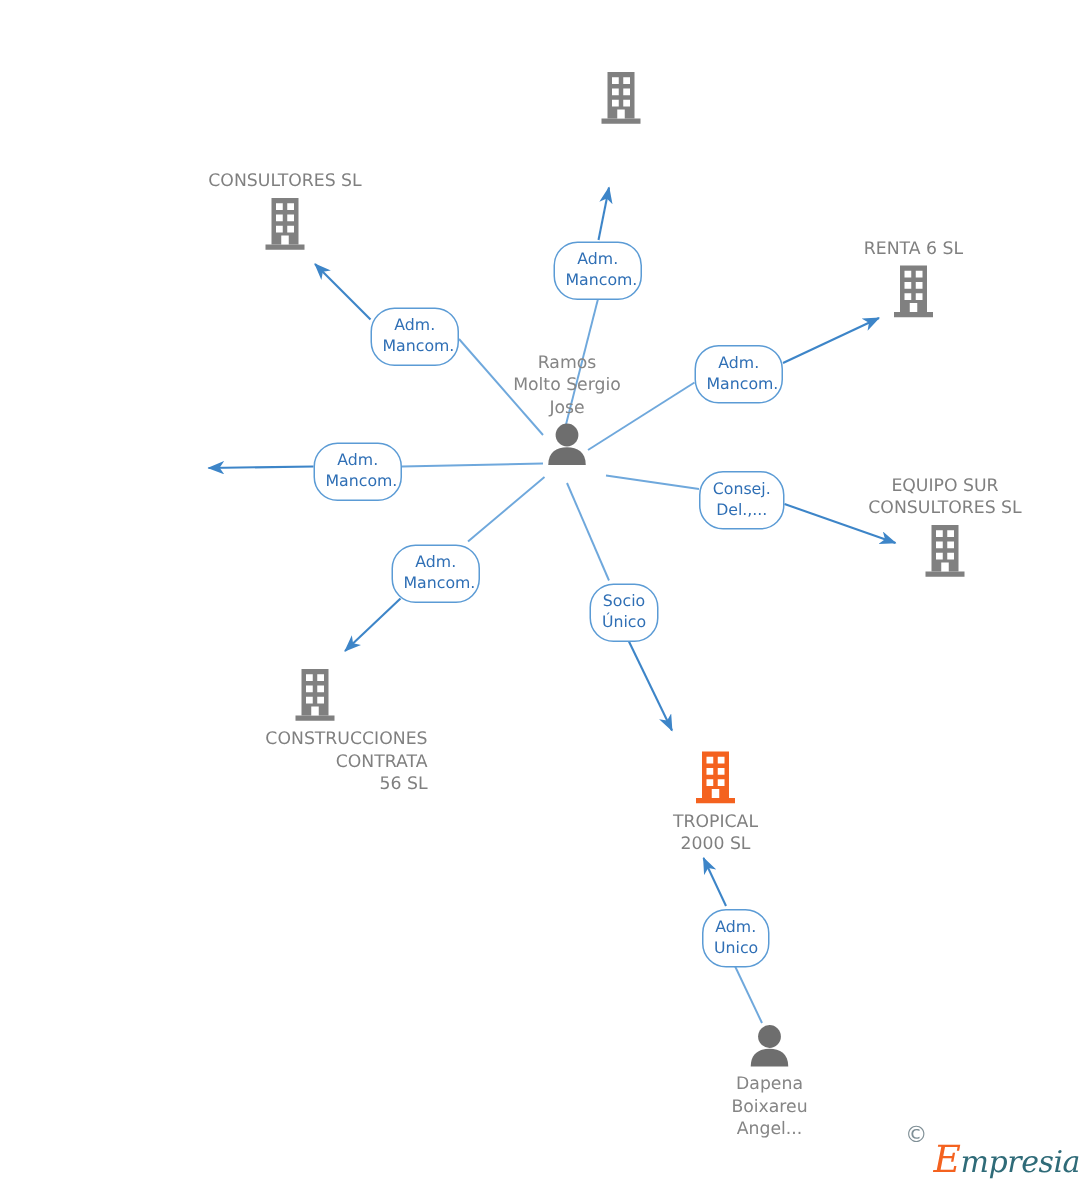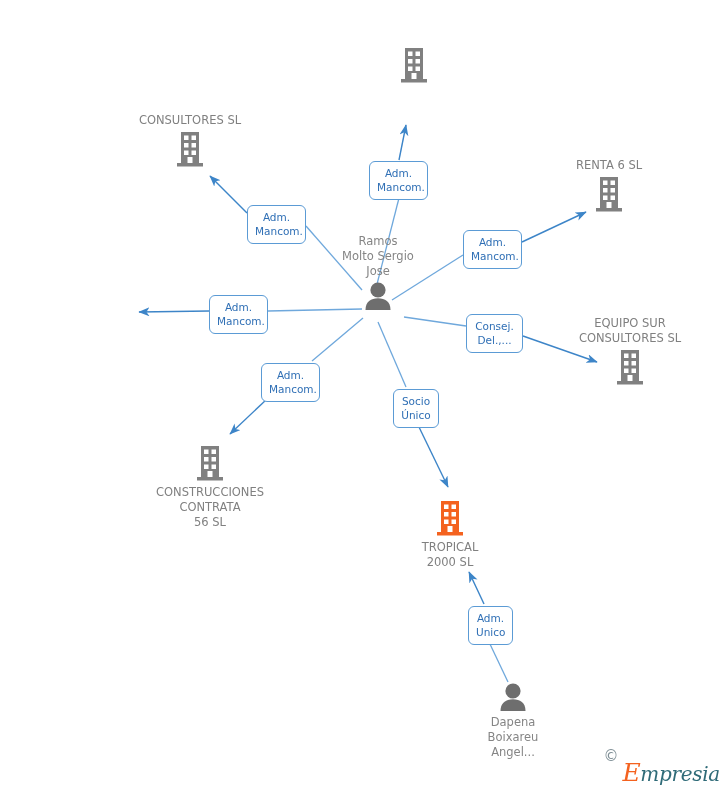--- a/index.html
+++ b/index.html
@@ -45,21 +45,21 @@
     display: block;
     margin: 0 auto;
   }
 
   .node.above .label { margin-bottom: 2px; }
   .node.below .label { margin-top: 3px; }
 
   .edge-label {
     position: absolute;
     border: 1.4px solid #5b9bd5;
-    border-radius: 6px;
+    border-radius: 16px;
     background: #ffffff;
     color: #2f6fb5;
     font-size: 10.5px;
     line-height: 14px;
     text-align: center;
     padding: 4px 7px 5px 7px;
     white-space: pre-line;
     box-sizing: border-box;
   }
   #watermark {
@@ -179,38 +179,38 @@
       <rect x="9" y="5.5" width="4.5" height="4.5" fill="#fff"></rect>
       <rect x="16.5" y="5.5" width="4.5" height="4.5" fill="#fff"></rect>
       <rect x="9" y="13" width="4.5" height="4.5" fill="#fff"></rect>
       <rect x="16.5" y="13" width="4.5" height="4.5" fill="#fff"></rect>
       <rect x="9" y="20.5" width="4.5" height="4.5" fill="#fff"></rect>
       <rect x="16.5" y="20.5" width="4.5" height="4.5" fill="#fff"></rect>
       <rect x="12.5" y="27" width="5" height="6" fill="#fff"></rect>
     </svg>
   </div>
 
-  <div class="node below" style="left:210px; top:444px;">
+  <div class="node below" style="left:210px; top:444px;text-align:right;">
     <svg class="glyph" width="30" height="38" viewBox="0 0 30 38">
       <rect x="6" y="2" width="18" height="31" fill="#808080"></rect>
       <rect x="2" y="33" width="26" height="3.5" fill="#808080"></rect>
       <rect x="9" y="5.5" width="4.5" height="4.5" fill="#fff"></rect>
       <rect x="16.5" y="5.5" width="4.5" height="4.5" fill="#fff"></rect>
       <rect x="9" y="13" width="4.5" height="4.5" fill="#fff"></rect>
       <rect x="16.5" y="13" width="4.5" height="4.5" fill="#fff"></rect>
       <rect x="9" y="20.5" width="4.5" height="4.5" fill="#fff"></rect>
       <rect x="16.5" y="20.5" width="4.5" height="4.5" fill="#fff"></rect>
       <rect x="12.5" y="27" width="5" height="6" fill="#fff"></rect>
     </svg>
     <div class="label">CONSTRUCCIONES
 CONTRATA
 56 SL</div>
   </div>
 
-  <div class="node below focus" style="left:450px; top:499px;">
+  <div class="node below focus" style="left:477px; top:499px;">
     <svg class="glyph" width="30" height="38" viewBox="0 0 30 38">
       <rect x="6" y="2" width="18" height="31" fill="#f4621f"></rect>
       <rect x="2" y="33" width="26" height="3.5" fill="#f4621f"></rect>
       <rect x="9" y="5.5" width="4.5" height="4.5" fill="#fff"></rect>
       <rect x="16.5" y="5.5" width="4.5" height="4.5" fill="#fff"></rect>
       <rect x="9" y="13" width="4.5" height="4.5" fill="#fff"></rect>
       <rect x="16.5" y="13" width="4.5" height="4.5" fill="#fff"></rect>
       <rect x="9" y="20.5" width="4.5" height="4.5" fill="#fff"></rect>
       <rect x="16.5" y="20.5" width="4.5" height="4.5" fill="#fff"></rect>
       <rect x="12.5" y="27" width="5" height="6" fill="#fff"></rect>

